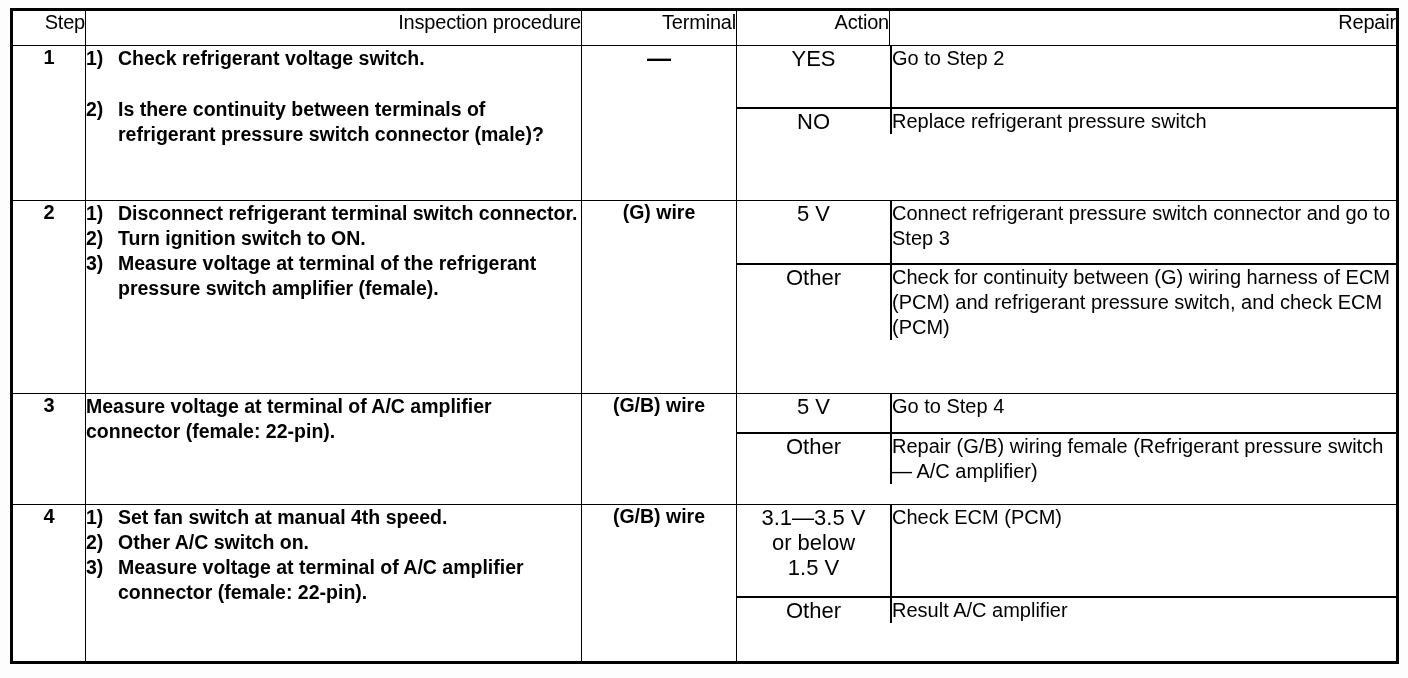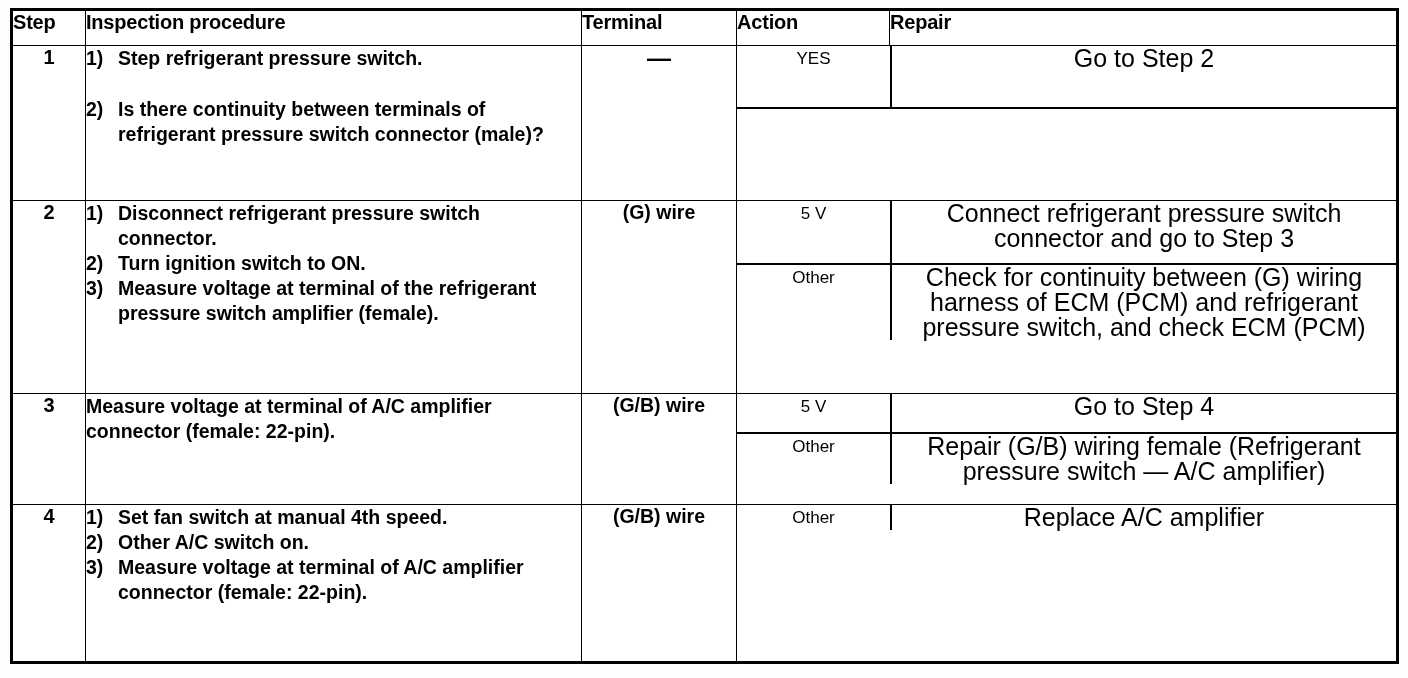--- a/index.html
+++ b/index.html
@@ -41,22 +41,22 @@
 
   
   table.proc {
     border: 3px solid #000000;
   }
 
   
   thead th {
     height: 34px;
     font-size: 20px;
-    font-weight: bold;
-    text-align: left;
+    font-weight: normal;
+    text-align: right;
     vertical-align: middle;
     letter-spacing: -0.2px;
     border-bottom: 3px solid #000000;
   }
 
   
   col.c-step  { width: 74px; }
   col.c-insp  { width: 496px; }
   col.c-term  { width: 155px; }
   col.c-res   { width: 153px; }
@@ -135,29 +135,29 @@
     border: none;
     padding: 0;
   }
   table.sub tr.divided > td {
     border-bottom: 2.5px solid #000000;
   }
   td.res {
     width: 153px;
     text-align: center;
     vertical-align: middle;
-    font-size: 17px;
+    font-size: 22px;
     font-weight: normal;
     line-height: 25px;
     border-right: 2px solid #000000 !important;
   }
   td.act {
-    text-align: center;
+    text-align: left;
     vertical-align: top;
-    font-size: 25px;
+    font-size: 20px;
     font-weight: normal;
     line-height: 25px;
     padding: 7px 8px 8px 10px;
   }
 
   
 </style>
 </head>
 <body>
 
@@ -184,53 +184,57 @@
 
     <tbody>
 
       <tr style="height:155px;">
         <td class="step">1</td>
 
         <td class="insp">
           <ol class="numlist">
             <li>
               <span class="num">1)</span>
-              <span>Step refrigerant pressure switch.</span>
+              <span>Check refrigerant voltage switch.</span>
             </li>
             <li class="gap">
               <span class="num">2)</span>
               <span>Is there continuity between terminals of refrigerant pressure switch connector (male)?</span>
             </li>
           </ol>
         </td>
 
         <td class="term">
           <span class="dash">—</span>
         </td>
 
         <td class="subwrap" colspan="2">
           <table class="sub">
             <tbody>
                 <tr class="divided" style="height:62px;">
               <td class="res">YES</td>
               <td class="act">Go to Step 2</td>
             </tr>
+            <tr>
+              <td class="res">NO</td>
+              <td class="act">Replace refrigerant pressure switch</td>
+            </tr>
           </tbody>
             </table>
         </td>
       </tr>
 
       <tr style="height:193px;">
         <td class="step">2</td>
 
         <td class="insp">
           <ol class="numlist">
             <li>
               <span class="num">1)</span>
-              <span>Disconnect refrigerant pressure switch connector.</span>
+              <span>Disconnect refrigerant terminal switch connector.</span>
             </li>
             <li>
               <span class="num">2)</span>
               <span>Turn ignition switch to ON.</span>
             </li>
             <li>
               <span class="num">3)</span>
               <span>Measure voltage at terminal of the refrigerant pressure switch amplifier (female).</span>
             </li>
           </ol>
@@ -297,23 +301,29 @@
               <span>Measure voltage at terminal of A/C amplifier connector (female: 22-pin).</span>
             </li>
           </ol>
         </td>
 
         <td class="term">(G/B) wire</td>
 
         <td class="subwrap" colspan="2">
           <table class="sub">
             <tbody>
+                <tr class="divided" style="height:92px;">
+              <td class="res" style="white-space:pre-line;">3.1—3.5 V
+or below
+1.5 V</td>
+              <td class="act">Check ECM (PCM)</td>
+            </tr>
             <tr>
               <td class="res">Other</td>
-              <td class="act">Replace A/C amplifier</td>
+              <td class="act">Result A/C amplifier</td>
             </tr>
           </tbody>
             </table>
         </td>
       </tr>
 
     </tbody>
   </table>
 
 </div>

